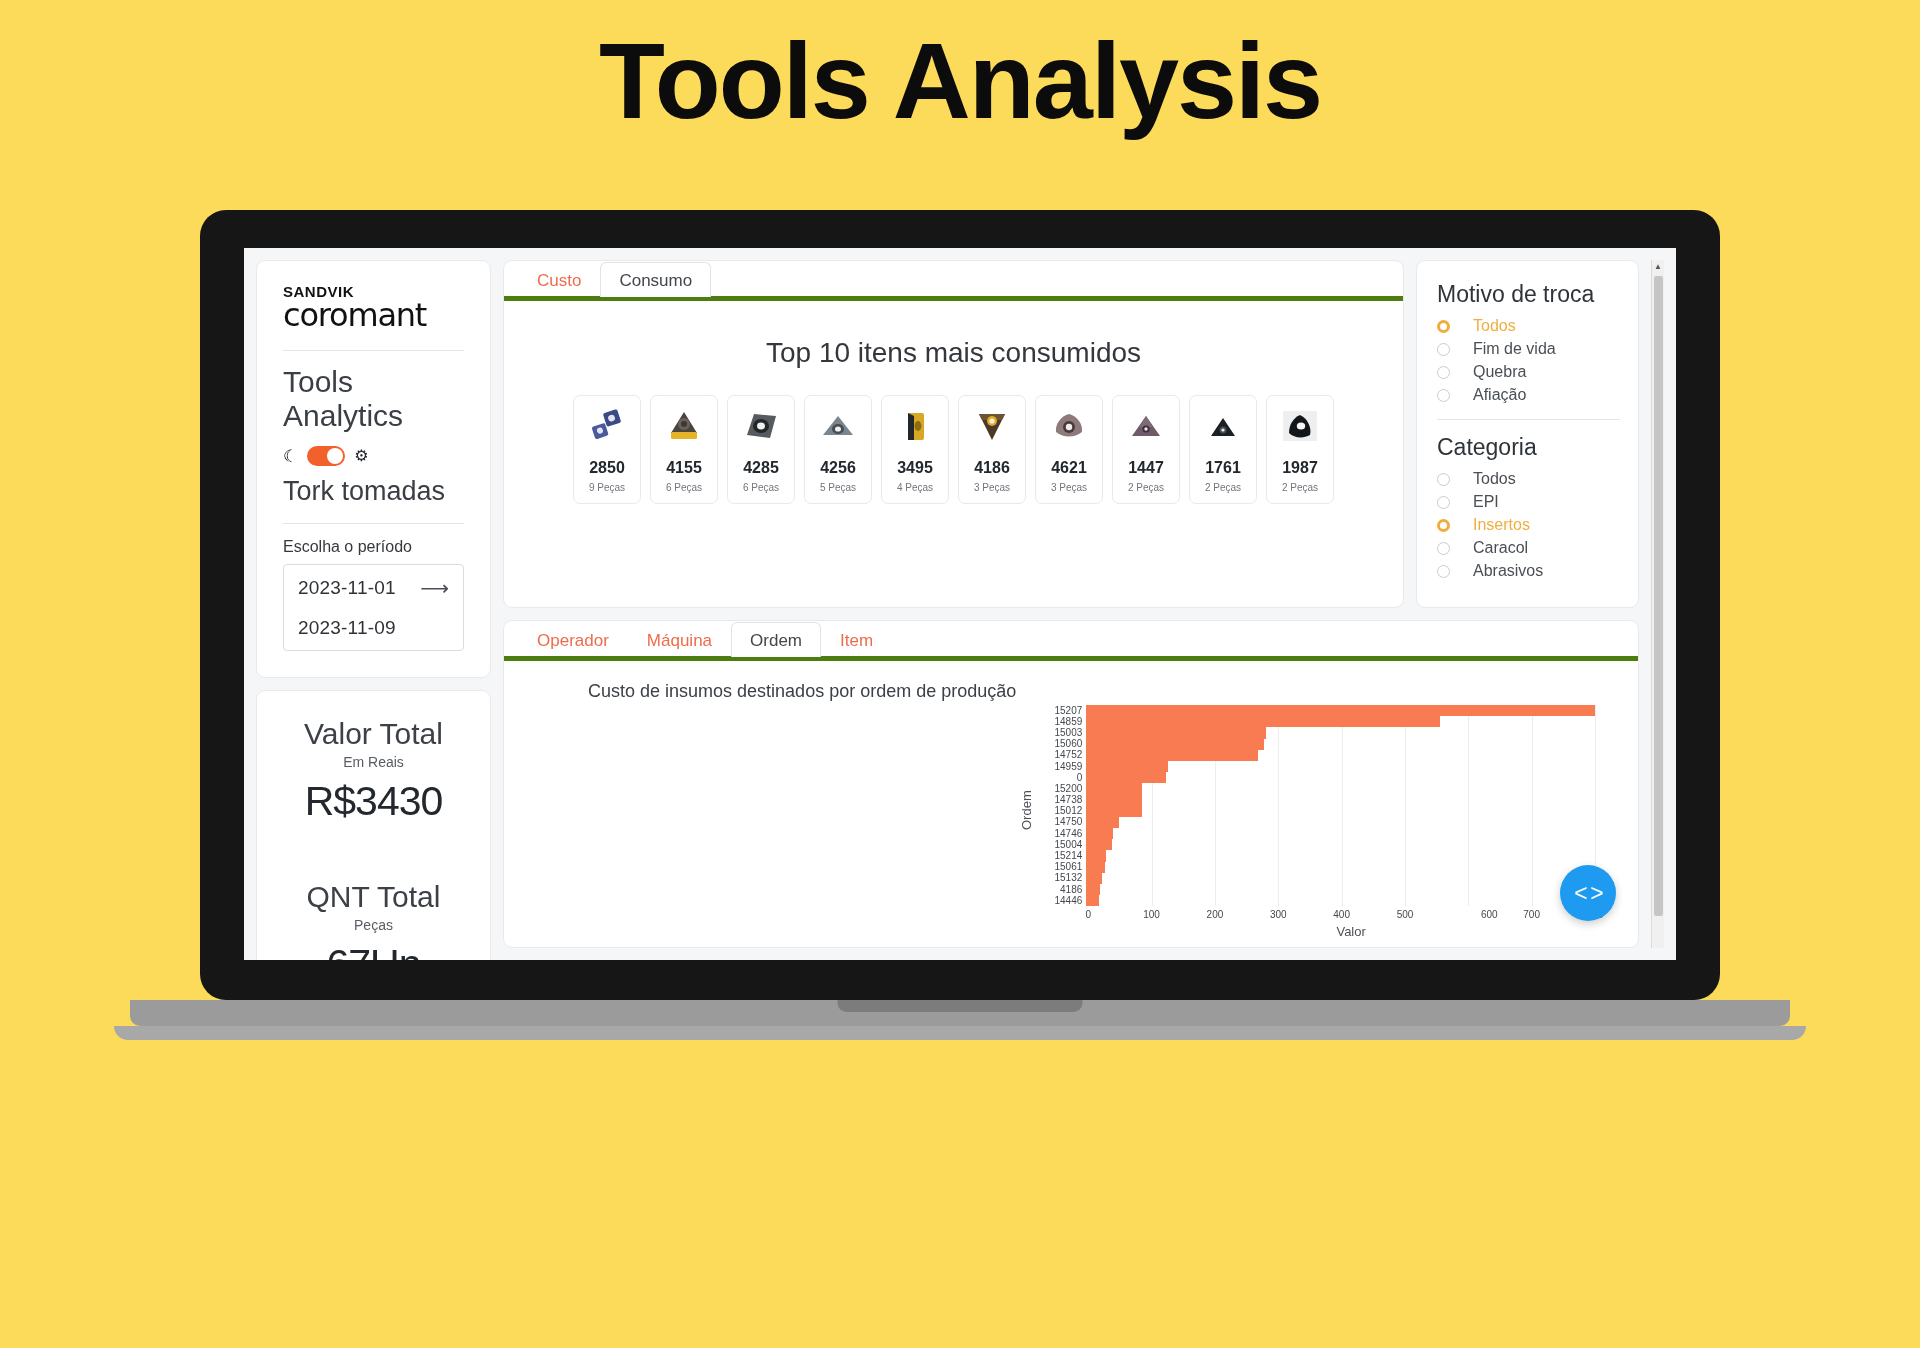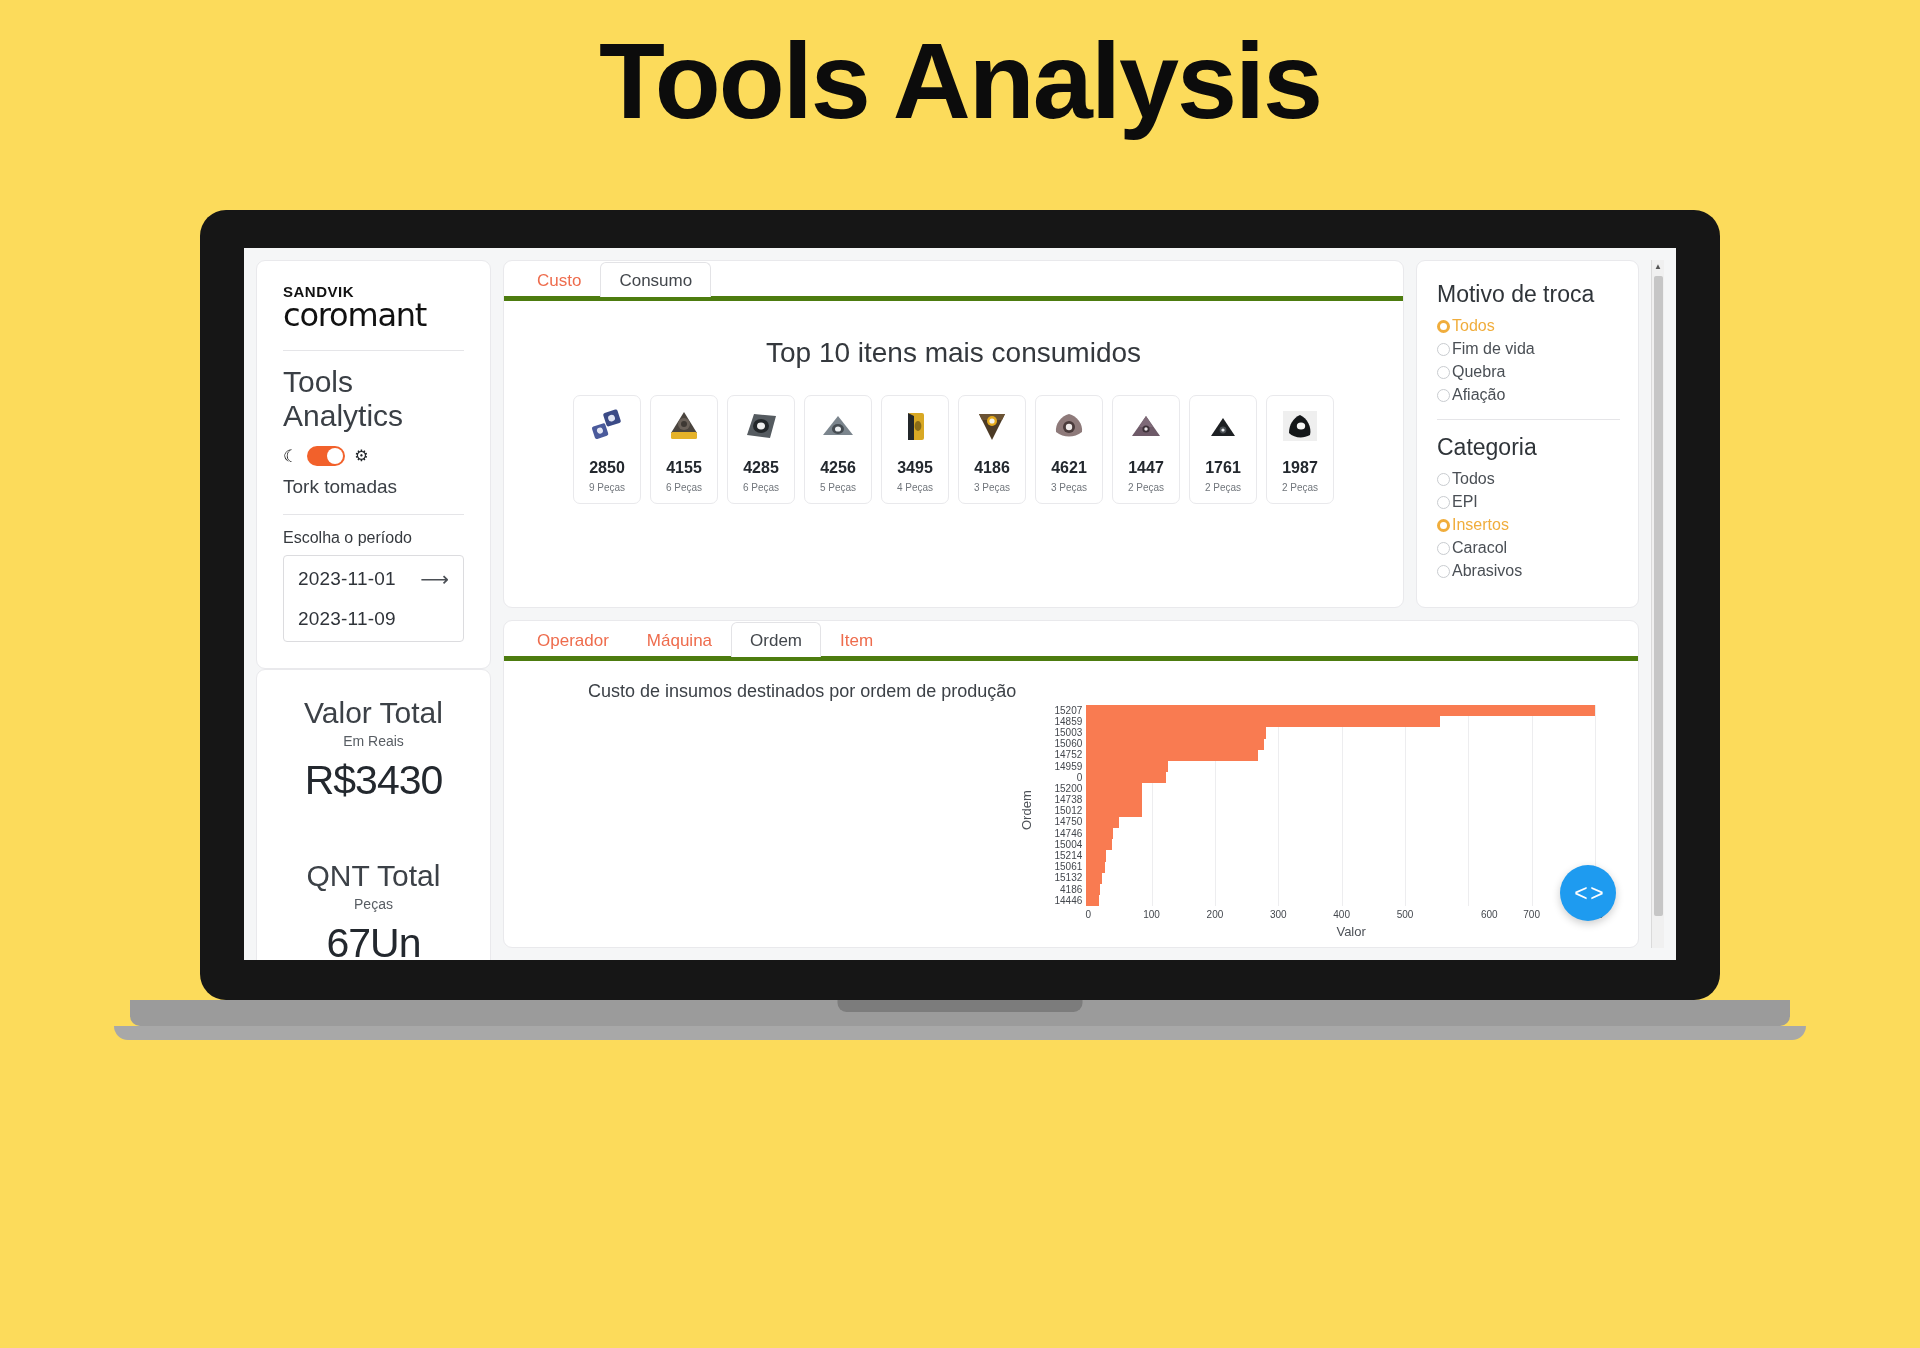--- a/index.html
+++ b/index.html
@@ -65,21 +65,21 @@
 
   
   #app {
     display: flex;
     gap: 12px;
     padding: 12px;
     width: 100%;
     height: 100%;
     background: #f5f6f7;
   }
-  .col-left { width: 235px; display: flex; flex-direction: column; gap: 0; flex-shrink: 0; }
+  .col-left { width: 235px; display: flex; flex-direction: column; gap: 12px; flex-shrink: 0; }
   .col-mid  { flex: 1; display: flex; flex-direction: column; gap: 12px; min-width: 0;}
   .panel {
     background: #ffffff;
     border: 1px solid #e9e9ec;
     border-radius: 9px;
   }
 
   
   #sidebar { padding: 22px 26px 26px 26px; }
   .brand-top {
@@ -97,21 +97,21 @@
   .moon { font-size: 17px; color: #111; line-height: 1;}
   .switch {
     width: 38px; height: 20px; border-radius: 11px; background: #f2612b;
     position: relative;
   }
   .switch .knob {
     position:absolute; right:2px; top:2px;
     width:16px; height:16px; border-radius:50%; background:#fff;
   }
   .gear { font-size: 16px; color: #23272b; line-height:1; }
-  .sub-name { font-size: 19px; color: #3a3f45; margin-top: 10px; font-weight: 400;}
+  .sub-name { font-size: 27px; color: #3a3f45; margin-top: 10px; font-weight: 400;}
   .period-label { font-size: 16px; color: #35393e; margin-bottom: 8px; }
   .date-box {
     border: 1px solid #dcdcdf; border-radius: 4px;
     padding: 11px 14px;
   }
   .date-row { display:flex; align-items:center; justify-content:space-between; }
   .date-val { font-size: 19px; color: #2f3339; letter-spacing: .2px;}
   .arrow { font-size: 20px; color: #4b4f55; }
   .date-gap { height: 17px; }
 
@@ -151,21 +151,21 @@
     background: #fff;
   }
   .tile .thumb { height: 46px; display:flex; align-items:center; justify-content:center; }
   .tile .code { font-size: 16px; font-weight: 700; color: #23282e; margin-top: 9px; }
   .tile .qty { font-size: 10px; color: #70757b; margin-top: 5px; }
 
   
   .col-right { width: 223px; flex-shrink:0; display:flex; flex-direction:column;justify-content:flex-end; }
   #filters { padding: 20px 18px 22px 20px; }
   .filter-h { font-size: 23px; color: #2f3439; font-weight: 400; margin-bottom: 9px; }
-  .radio-row { display:flex; align-items:center; gap: 2px; margin: 5px 0; }
+  .radio-row { display:flex; align-items:center; gap: 23px; margin: 5px 0; }
   .radio {
     width: 13px; height: 13px; border-radius:50%;
     border: 1px solid #c9ccd0; background:#fff; flex-shrink:0;
     position: relative;
   }
   .radio.sel { border: 3px solid #f0ad3c; }
   .radio.sel::after {
     content:""; position:absolute; left:50%; top:50%;
     width: 4px; height: 4px; background:#fff; border-radius:50%;
     transform: translate(-50%,-50%);

